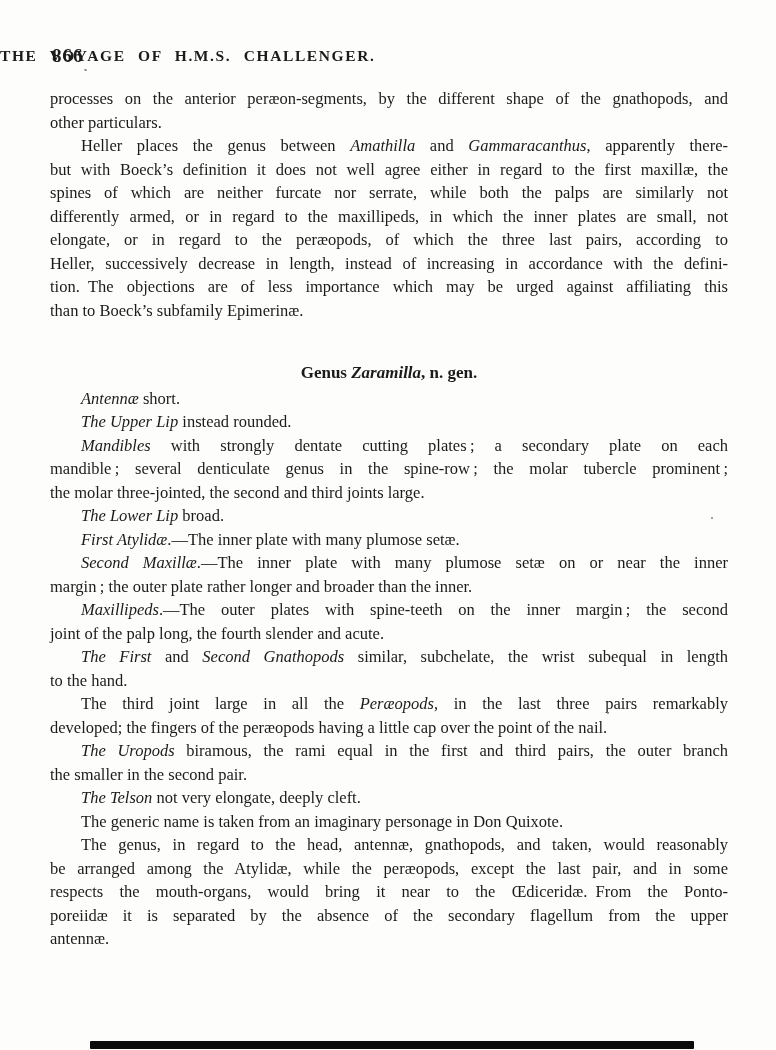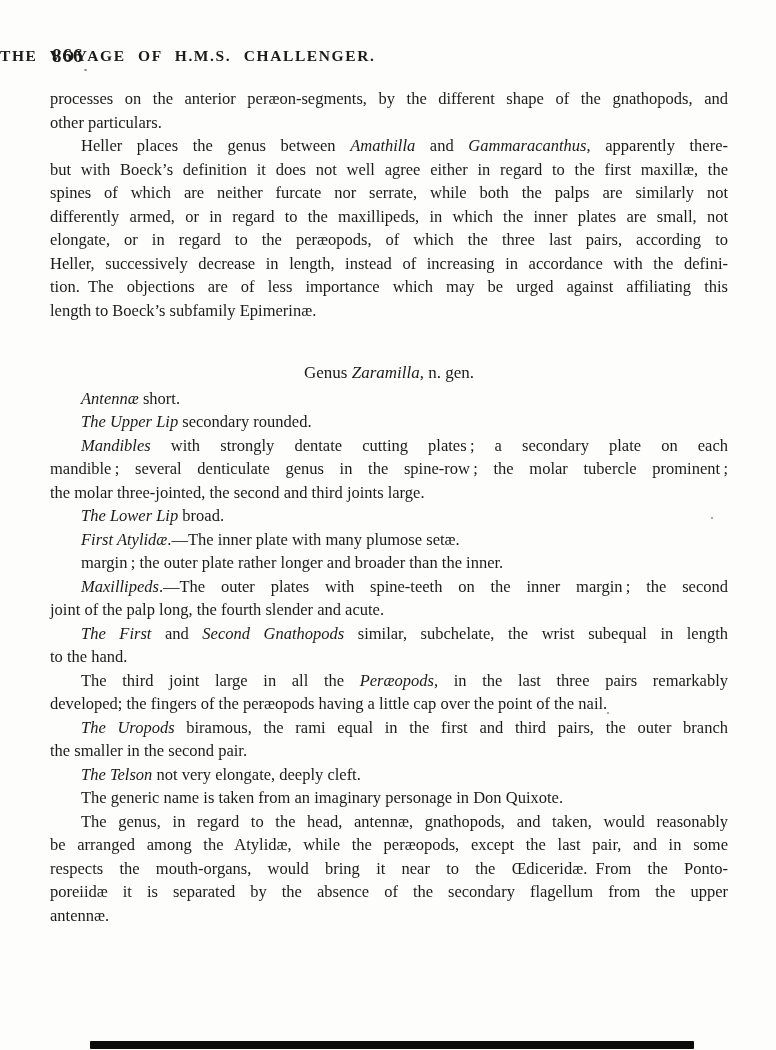--- a/index.html
+++ b/index.html
@@ -35,21 +35,21 @@
   .para{margin:0;}
   .para.indent .tline:first-child{text-indent:31px;}
   .tline{
     text-align:justify;
     text-align-last:justify;
   }
   .tline.lastline{text-align-last:left;}
   .it{font-style:italic;}
   .genus-heading{
     margin:39px 0 2px 0;
-    font-size:17px;font-weight:normal;
+    font-size:17px;font-weight:bold;
     text-align:center;
     line-height:23.5px;
   }
   .bottombar{
     position:absolute;
     left:90px;top:1041px;width:604px;height:8px;
     background:#0b0b0b;border-radius:1px;
   }
   .speck{position:absolute;background:#8a8a8a;border-radius:50%;}
   .speck.s1{left:84px;top:69px;width:3px;height:2px;transform:rotate(20deg);}
@@ -73,43 +73,44 @@
           <div class="tline lastline"><span>other particulars.</span></div>
         </div>
         <div class="para indent">
           <div class="tline"><span>Heller places the genus between </span><span class="it">Amathilla</span><span> and </span><span class="it">Gammaracanthus</span><span>, apparently there-</span></div>
           <div class="tline"><span>but with Boeck’s definition it does not well agree either in regard to the first maxillæ, the</span></div>
           <div class="tline"><span>spines of which are neither furcate nor serrate, while both the palps are similarly not</span></div>
           <div class="tline"><span>differently armed, or in regard to the maxillipeds, in which the inner plates are small, not</span></div>
           <div class="tline"><span>elongate, or in regard to the peræopods, of which the three last pairs, according to</span></div>
           <div class="tline"><span>Heller, successively decrease in length, instead of increasing in accordance with the defini-</span></div>
           <div class="tline"><span>tion. The objections are of less importance which may be urged against affiliating this</span></div>
-          <div class="tline lastline"><span>length to Boeck’s subfamily Epimerinæ.</span></div>
+          <div class="tline lastline"><span>than to Boeck’s subfamily Epimerinæ.</span></div>
         </div>
       </div>
     <div id="genus-heading" class="genus-heading"><span>Genus </span><span class="it">Zaramilla</span><span>, n. gen.</span></div>
     <div id="paras-genus">
         <div class="para indent">
           <div class="tline lastline"><span class="it">Antennæ</span><span> short.</span></div>
         </div>
         <div class="para indent">
-          <div class="tline lastline"><span class="it">The Upper Lip</span><span> secondary rounded.</span></div>
+          <div class="tline lastline"><span class="it">The Upper Lip</span><span> instead rounded.</span></div>
         </div>
         <div class="para indent">
           <div class="tline"><span class="it">Mandibles</span><span> with strongly dentate cutting plates ; a secondary plate on each</span></div>
           <div class="tline"><span>mandible ; several denticulate genus in the spine-row ; the molar tubercle prominent ;</span></div>
           <div class="tline lastline"><span>the molar three-jointed, the second and third joints large.</span></div>
         </div>
         <div class="para indent">
           <div class="tline lastline"><span class="it">The Lower Lip</span><span> broad.</span></div>
         </div>
         <div class="para indent">
           <div class="tline lastline"><span class="it">First Atylidæ</span><span>.—The inner plate with many plumose setæ.</span></div>
         </div>
         <div class="para indent">
+          <div class="tline"><span class="it">Second Maxillæ</span><span>.—The inner plate with many plumose setæ on or near the inner</span></div>
           <div class="tline lastline"><span>margin ; the outer plate rather longer and broader than the inner.</span></div>
         </div>
         <div class="para indent">
           <div class="tline"><span class="it">Maxillipeds</span><span>.—The outer plates with spine-teeth on the inner margin ; the second</span></div>
           <div class="tline lastline"><span>joint of the palp long, the fourth slender and acute.</span></div>
         </div>
         <div class="para indent">
           <div class="tline"><span class="it">The First</span><span> and </span><span class="it">Second Gnathopods</span><span> similar, subchelate, the wrist subequal in length</span></div>
           <div class="tline lastline"><span>to the hand.</span></div>
         </div>

